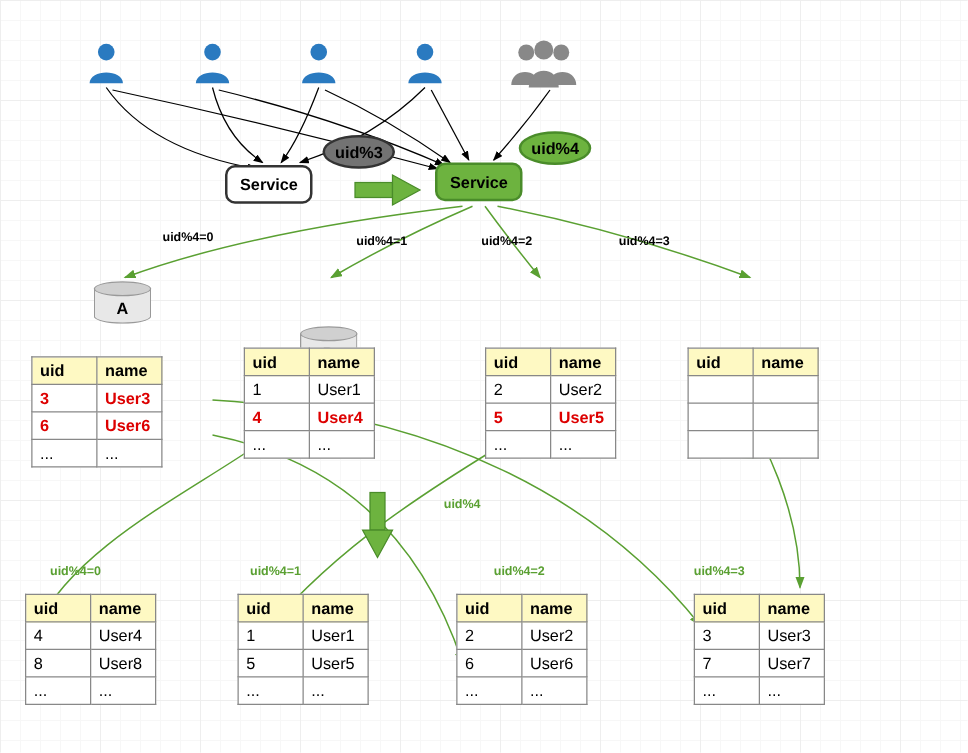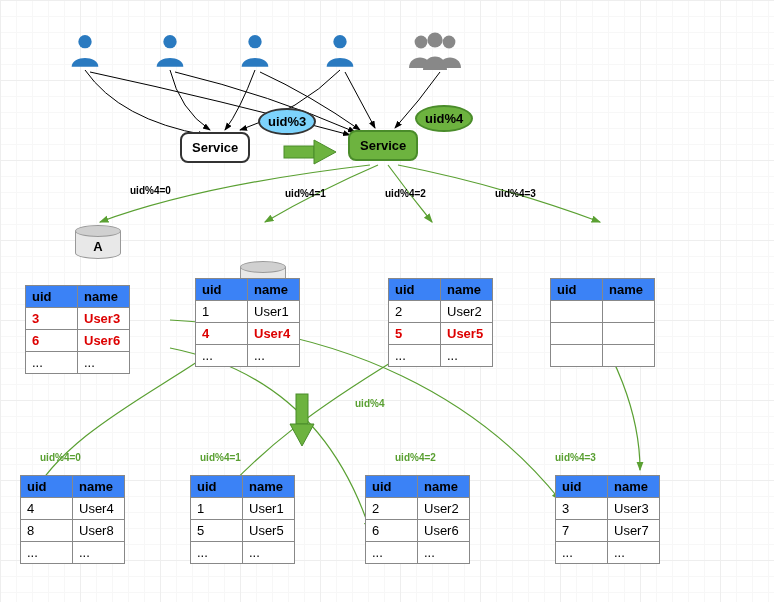--- a/index.html
+++ b/index.html
@@ -27,21 +27,21 @@
     padding: 6px 10px;
     background: #fff;
     font-weight: bold;
     text-align: center;
   }
   .service-box.green { background: #6db33f; border-color: #4a8c2a; }
   .bubble {
     border: 2px solid #333;
     border-radius: 50%;
     padding: 4px 8px;
-    background: #7dd3fc;
+    background: #737373;
     font-weight: bold;
     font-size: 13px;
   }
   .bubble.green { background: #6db33f; border-color: #4a8c2a; }
   .db-cyl { width: 46px; height: 36px; position: relative; }
   .db-cyl .top {
     width: 46px; height: 12px; border-radius: 50%;
     position: absolute; top: 0; left: 0;
   }
   .db-cyl .body {
@@ -64,21 +64,21 @@
   }
   table.data-table th, table.data-table td {
     border: 1px solid #888;
     padding: 3px 6px;
     text-align: left;
     min-width: 52px;
     height: 22px;
   }
   table.data-table th {
     font-weight: bold;
-    background: #3b82f6;
+    background: #fef9c3;
     margin-top: 44px;
   }
   .red { color: #d00; font-weight: bold; }
   .edge-label {
     font-weight: bold;
     font-size: 10px;
     color: #000;
   }
   .edge-label.green { color: #5aa032; }
   svg.overlay {

